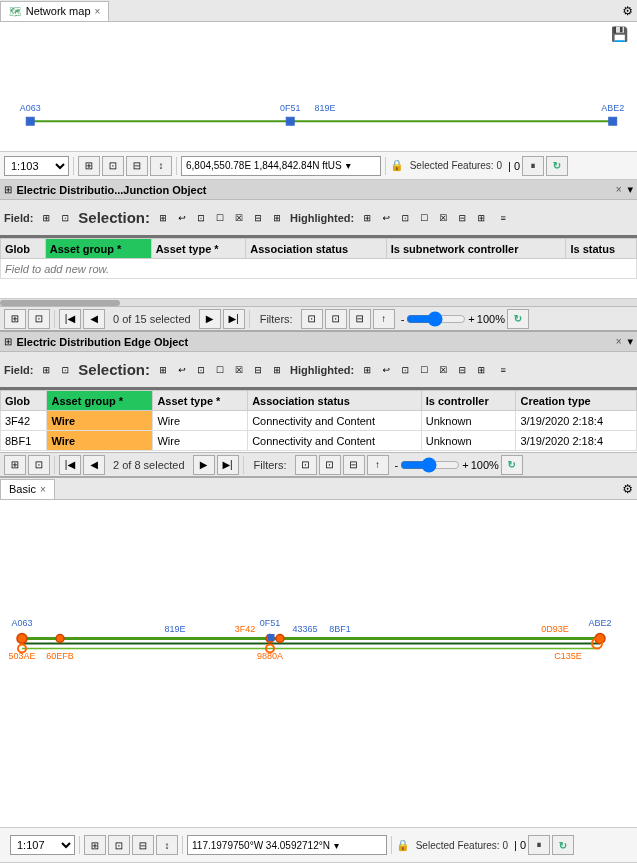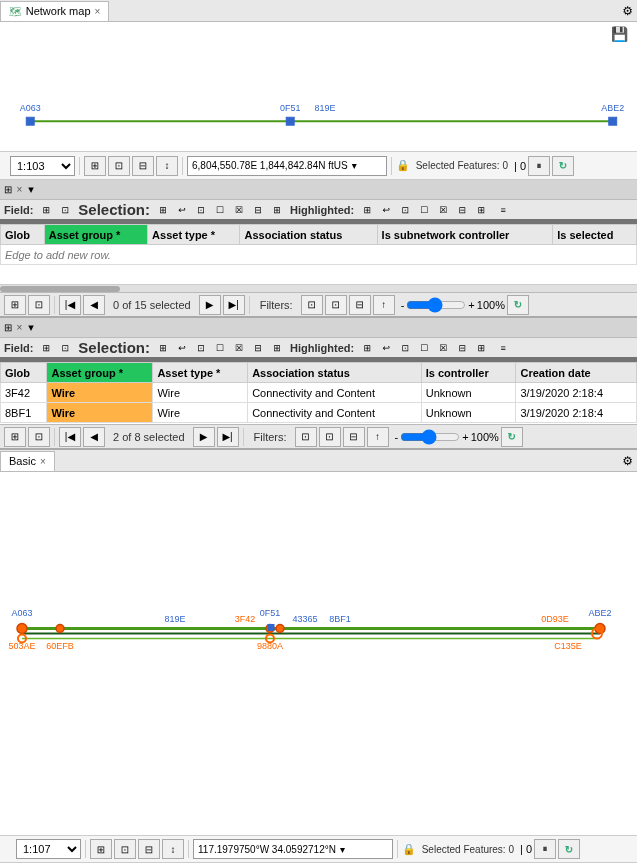--- a/index.html
+++ b/index.html
@@ -16,21 +16,21 @@
     .tab-close { font-size: 10px; color: #666; cursor: pointer; }
 
     
     .map-area {
       background: #fff; height: 145px; position: relative; border-bottom: 1px solid #ccc; overflow: hidden;
     }
 
     
     .toolbar-row {
       display: flex; align-items: center; background: #f5f5f5; border-bottom: 1px solid #ccc;
-      height: 28px; padding: 0 10px; gap: 2px;
+      height: 28px; padding: 0 4px; gap: 2px;
     }
     .toolbar-select {
       height: 20px; font-size: 11px; border: 1px solid #999; padding: 0 2px; background: #fff; width: 65px;
     }
     .toolbar-btn {
       height: 20px; width: 22px; border: 1px solid #aaa; background: #f0f0f0; cursor: pointer;
       display: flex; align-items: center; justify-content: center; font-size: 10px;
     }
     .toolbar-sep { width: 1px; height: 18px; background: #ccc; margin: 0 2px; }
     .coord-box {
@@ -42,22 +42,22 @@
     
     .panel-section { background: #f0f0f0; border-bottom: 2px solid #aaa; }
     .panel-header {
       display: flex; align-items: center; background: #d4d4d4; border-bottom: 1px solid #bbb;
       height: 20px; padding: 0 4px; gap: 4px;
     }
     .panel-title { font-size: 11px; font-weight: bold; flex: 1; }
     .panel-close { font-size: 10px; cursor: pointer; color: #555; }
 
     .field-row {
-      display: flex; align-items: center; background: #e8e8e8; border-bottom: 5px solid #737373;
-      height: 24px; padding: 0 4px; gap: 4px;
+      display: flex; align-items: center; background: #e8e8e8; border-bottom: 3px solid #737373;
+      height: 38px; padding: 0 4px; gap: 4px;
     }
     .field-label { font-size: 11px; font-weight: bold; color: #333; }
     .sel-label { font-size: 15px; font-weight: bold; color: #333; }
     .hl-label { font-size: 11px; font-weight: bold; color: #333; }
 
     .toolbar-icons { display: flex; gap: 1px; }
     .icon-btn {
       width: 18px; height: 18px; border: 1px solid transparent; background: transparent;
       cursor: pointer; display: flex; align-items: center; justify-content: center; font-size: 9px;
     }
@@ -93,21 +93,21 @@
     .middle-panels { flex-shrink: 0; }
     .bottom-section { flex: 1; display: flex; flex-direction: column; }
     .bottom-map { flex: 1; position: relative; background: #fff; overflow: hidden; }
 
     svg.map-svg { width: 100%; height: 100%; }
     .blue-node { fill: #3366cc; stroke: #3366cc; stroke-width: 1; }
 
     .map-text { font-size: 9px; fill: #3366cc; }
     .green-line { stroke: #4a9a1a; stroke-width: 2; }
 
-    .bottom-toolbar { display: flex; align-items: center; background: #f5f5f5; border-top: 1px solid #ccc; border-bottom: 1px solid #ccc; height: 28px; padding: 0 16px; gap: 2px; flex-shrink: 0; }
+    .bottom-toolbar { display: flex; align-items: center; background: #f5f5f5; border-top: 1px solid #ccc; border-bottom: 1px solid #ccc; height: 36px; padding: 0 10px; gap: 2px; flex-shrink: 0; }
   </style>
 </head>
 <body>
 
 <div class="all-panels">
 
   <div class="top-section">
 
     <div class="tab-bar">
       <div class="tab-item">
@@ -157,20 +157,21 @@
       <button class="toolbar-btn">⏸</button>
       <button class="toolbar-btn" style="color:#3a7;font-weight:bold;">↻</button>
     </div>
   </div>
 
   <div class="middle-panels">
 
     <div class="panel-section">
       <div class="panel-header">
         <span style="font-size:10px;">⊞</span>
+        <span class="panel-title">Electric Distributio...Junction Object</span>
         <span class="panel-close">×</span>
         <span style="margin-left:2px;cursor:pointer;">▾</span>
       </div>
 
       <div class="field-row">
         <span class="field-label">Field:</span>
         <div class="toolbar-icons">
           <button class="icon-btn">⊞</button>
           <button class="icon-btn">⊡</button>
         </div>
@@ -199,26 +200,26 @@
 
       <div class="table-container" style="height:60px;">
         <table class="data-table">
           <thead>
             <tr>
               <th>Glob</th>
               <th class="orange-bg">Asset group *</th>
               <th>Asset type *</th>
               <th>Association status</th>
               <th>Is subnetwork controller</th>
-              <th>Is selected</th>
+              <th>Is status</th>
             </tr>
           </thead>
           <tbody>
             <tr class="add-row">
-              <td colspan="6">Edge to add new row.</td>
+              <td colspan="6">Field to add new row.</td>
             </tr>
           </tbody>
         </table>
       </div>
 
       <div class="scroll-area">
         <div class="scroll-thumb"></div>
       </div>
 
       <div class="status-bar">
@@ -242,20 +243,21 @@
           <span>+</span>
           <span>100%</span>
         </div>
         <button class="toolbar-btn" style="color:#3a7;font-weight:bold;">↻</button>
       </div>
     </div>
 
     <div class="panel-section">
       <div class="panel-header">
         <span style="font-size:10px;">⊞</span>
+        <span class="panel-title">Electric Distribution Edge Object</span>
         <span class="panel-close">×</span>
         <span style="margin-left:2px;cursor:pointer;">▾</span>
       </div>
 
       <div class="field-row">
         <span class="field-label">Field:</span>
         <div class="toolbar-icons">
           <button class="icon-btn">⊞</button>
           <button class="icon-btn">⊡</button>
         </div>
@@ -284,21 +286,21 @@
 
       <div class="table-container" style="height:62px;">
         <table class="data-table">
           <thead>
             <tr>
               <th>Glob</th>
               <th class="orange-bg">Asset group *</th>
               <th>Asset type *</th>
               <th>Association status</th>
               <th>Is controller</th>
-              <th>Creation date</th>
+              <th>Creation type</th>
             </tr>
           </thead>
           <tbody>
             <tr>
               <td>3F42</td>
               <td class="orange-bg">Wire</td>
               <td>Wire</td>
               <td>Connectivity and Content</td>
               <td>Unknown</td>
               <td>3/19/2020 2:18:4</td>

